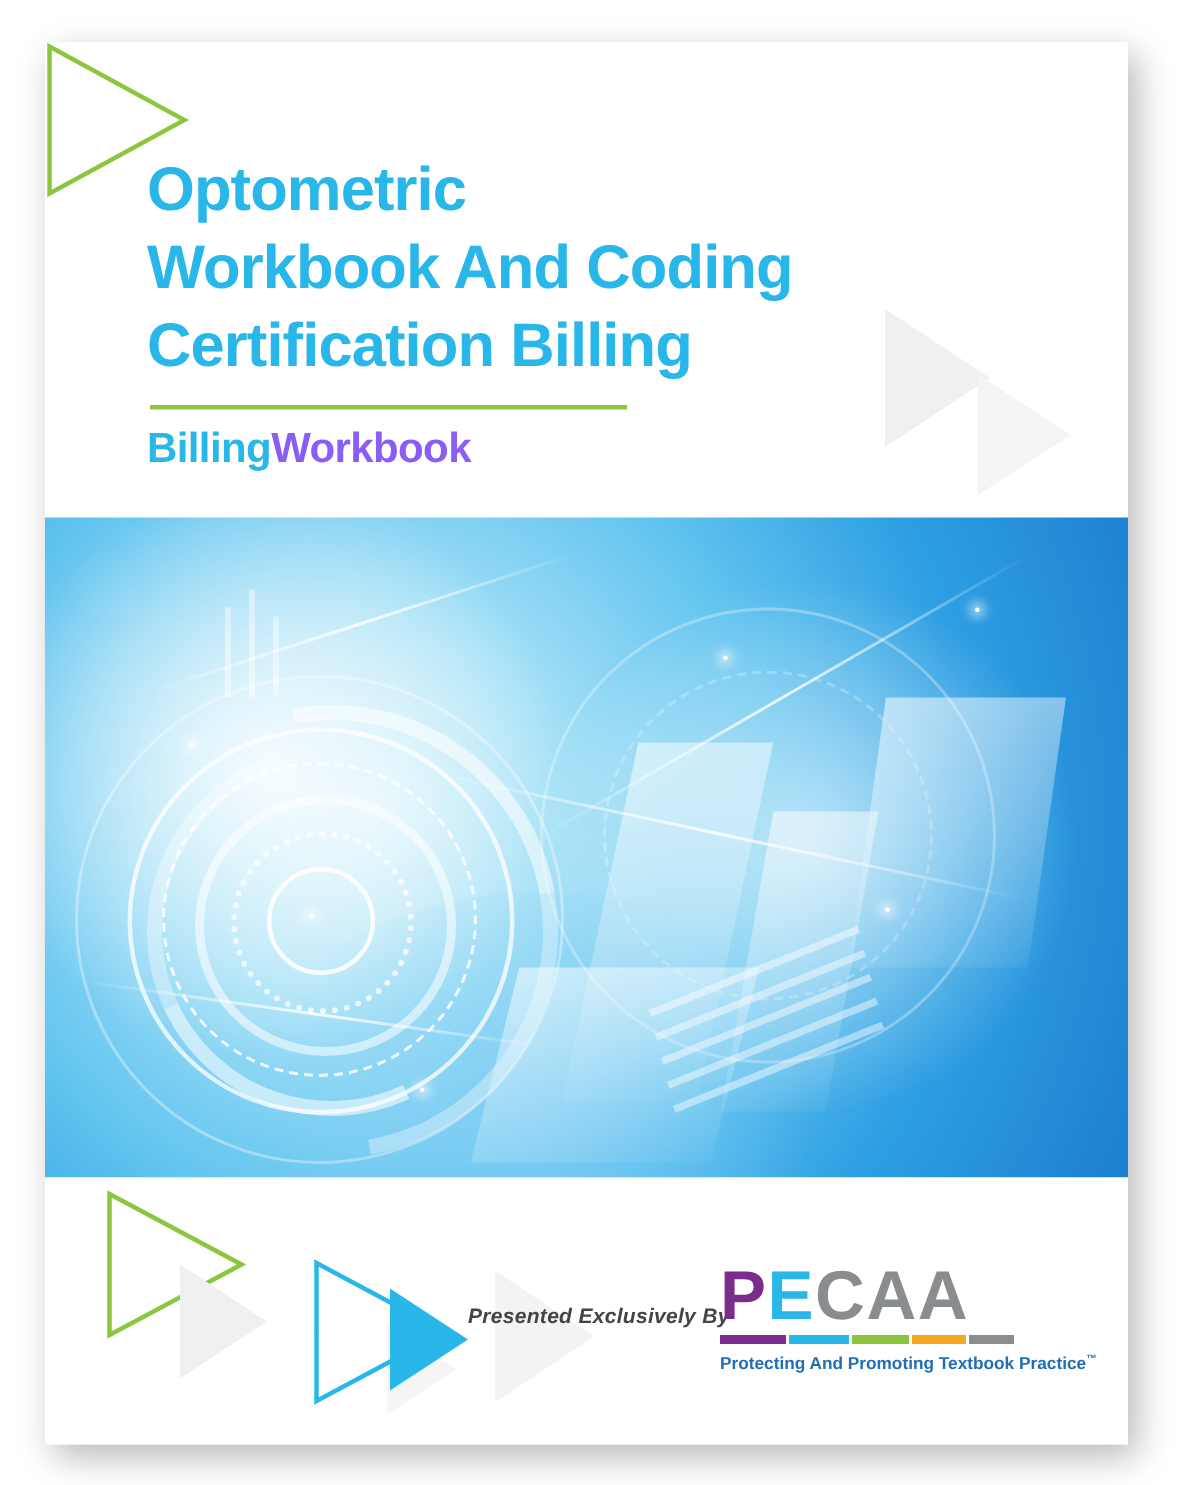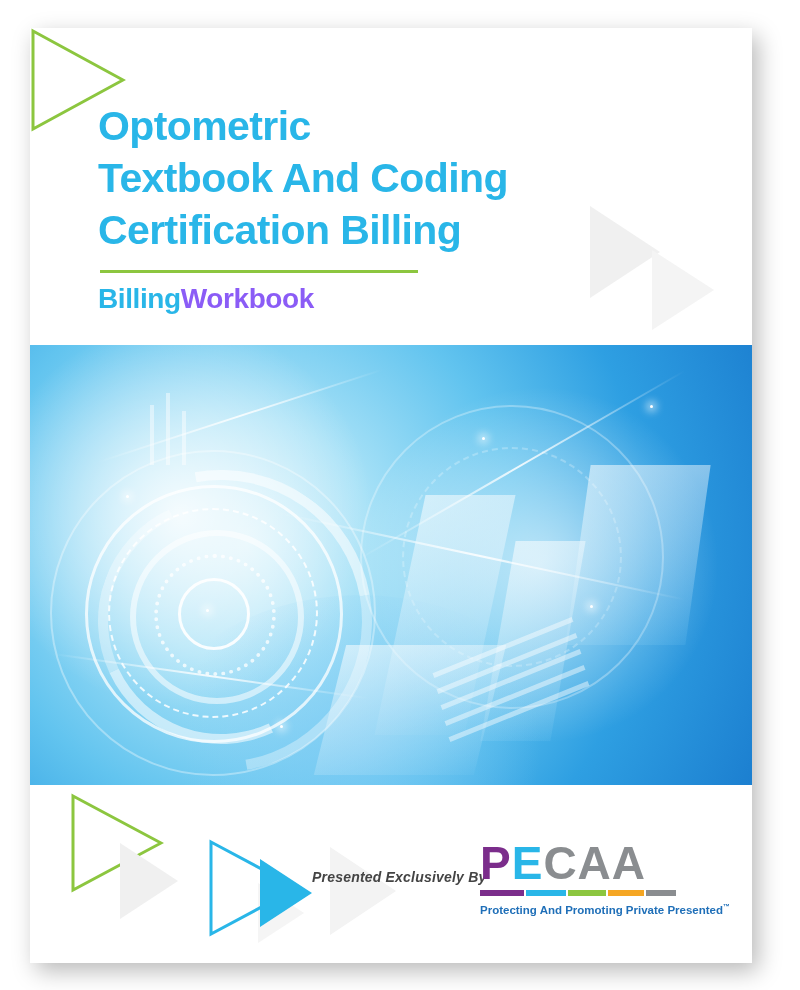--- a/index.html
+++ b/index.html
@@ -304,21 +304,21 @@
     <div class="header">
 
       <svg class="tri-green-outline" viewBox="0 0 96 104">
         <polygon points="3,3 93,52 3,101" fill="none" stroke="#8cc63f" stroke-width="3"></polygon>
       </svg>
       <div class="tri tri-grey-1"></div>
       <div class="tri tri-grey-2"></div>
 
       <div class="title-block">
         <div class="title-line">Optometric</div>
-        <div class="title-line">Textbook And Coding</div>
+        <div class="title-line">Workbook And Coding</div>
         <div class="title-line">Certification Billing</div>
         <div class="rule"></div>
         <div class="subtitle"><span class="part-a">Billing</span><span class="part-b">Workbook</span></div>
       </div>
     </div>
 
     <div class="art">
       <div class="glow g1"></div>
       <div class="glow g2"></div>
       <div class="glow g3"></div>
@@ -378,18 +378,18 @@
 
       <div class="logo-wrap">
         <div class="logo-mark"><span class="l-p">P</span><span class="l-e">E</span><span class="l-c">C</span><span class="l-a1">A</span><span class="l-a2">A</span></div>
         <div class="logo-underbars">
           <div class="ub ub1"></div>
           <div class="ub ub2"></div>
           <div class="ub ub3"></div>
           <div class="ub ub4"></div>
           <div class="ub ub5"></div>
         </div>
-        <div class="tagline"><span>Protecting And Promoting Private Presented</span><span class="tm">™</span></div>
+        <div class="tagline"><span>Protecting And Promoting Textbook Practice</span><span class="tm">™</span></div>
       </div>
     </div>
 
   </div>
 </div>
 
 </body></html>

